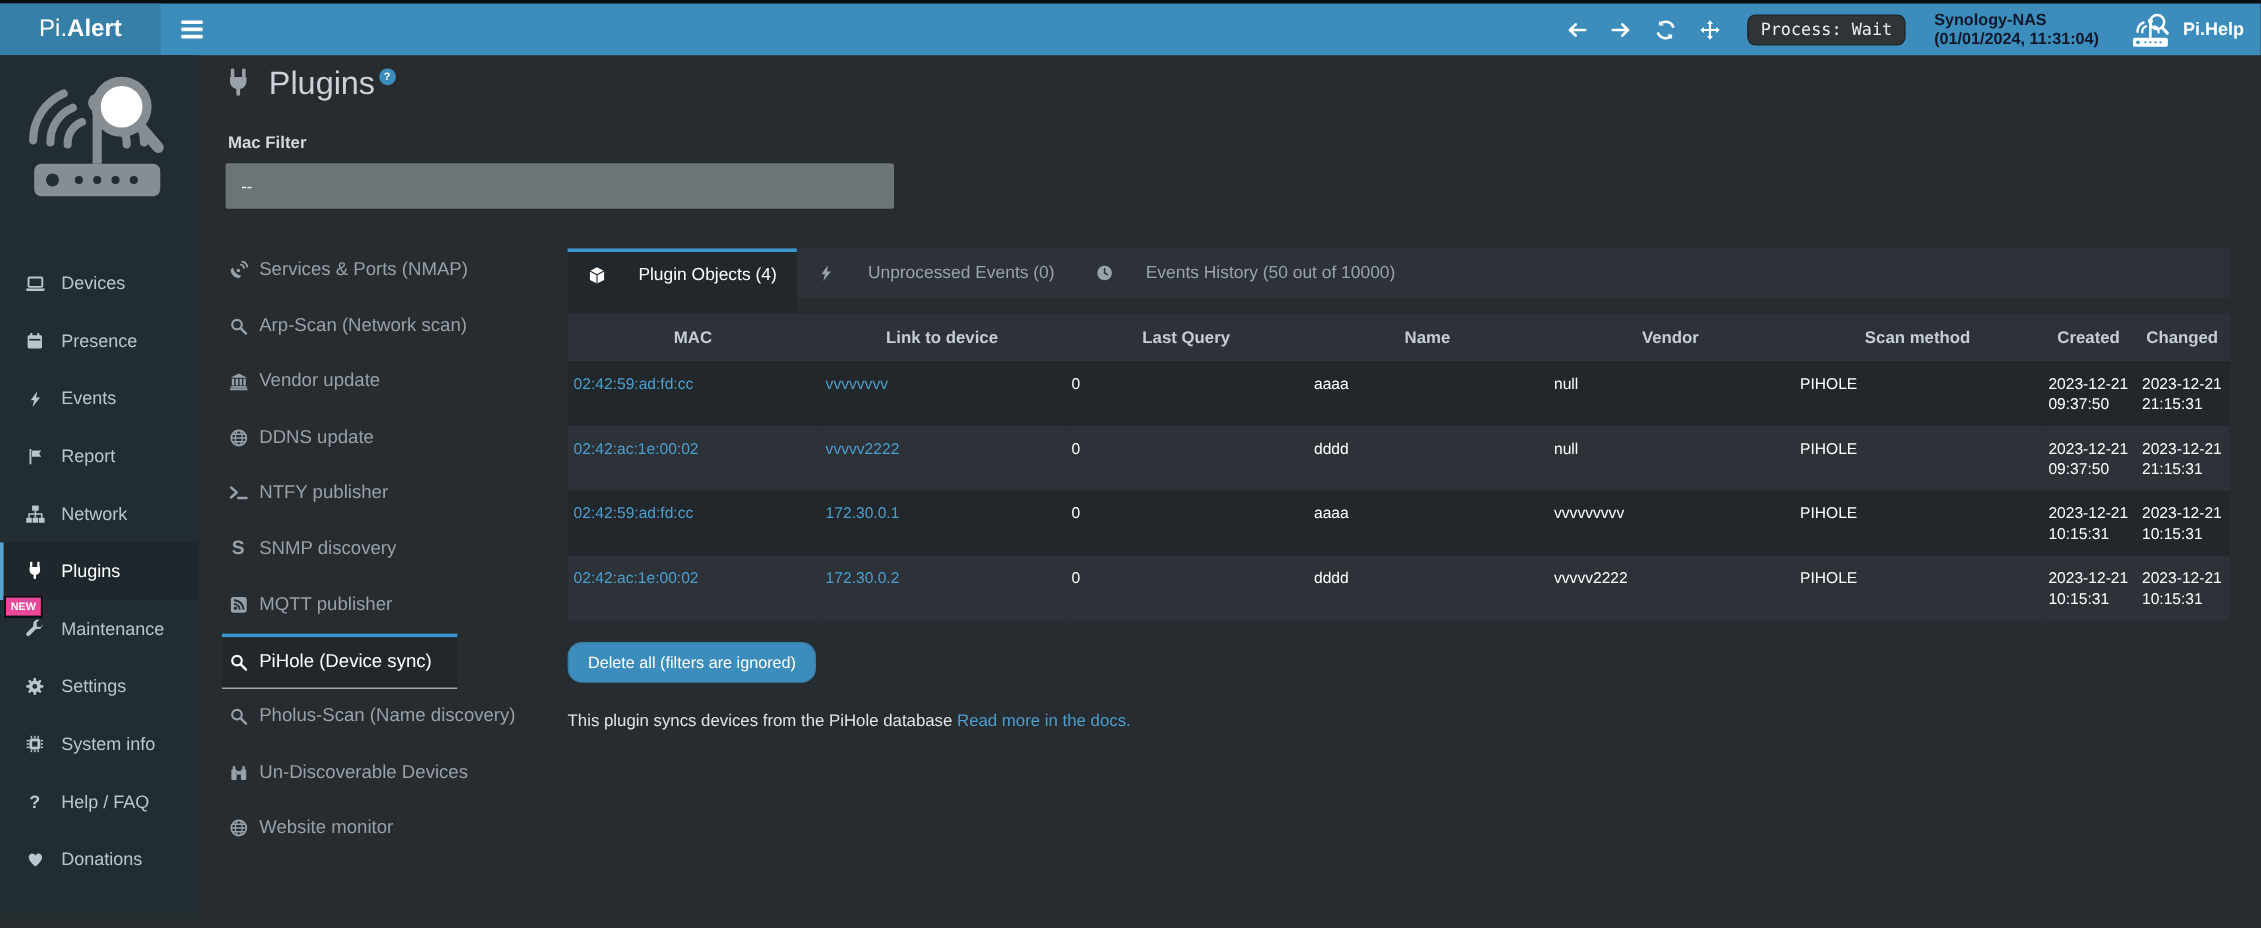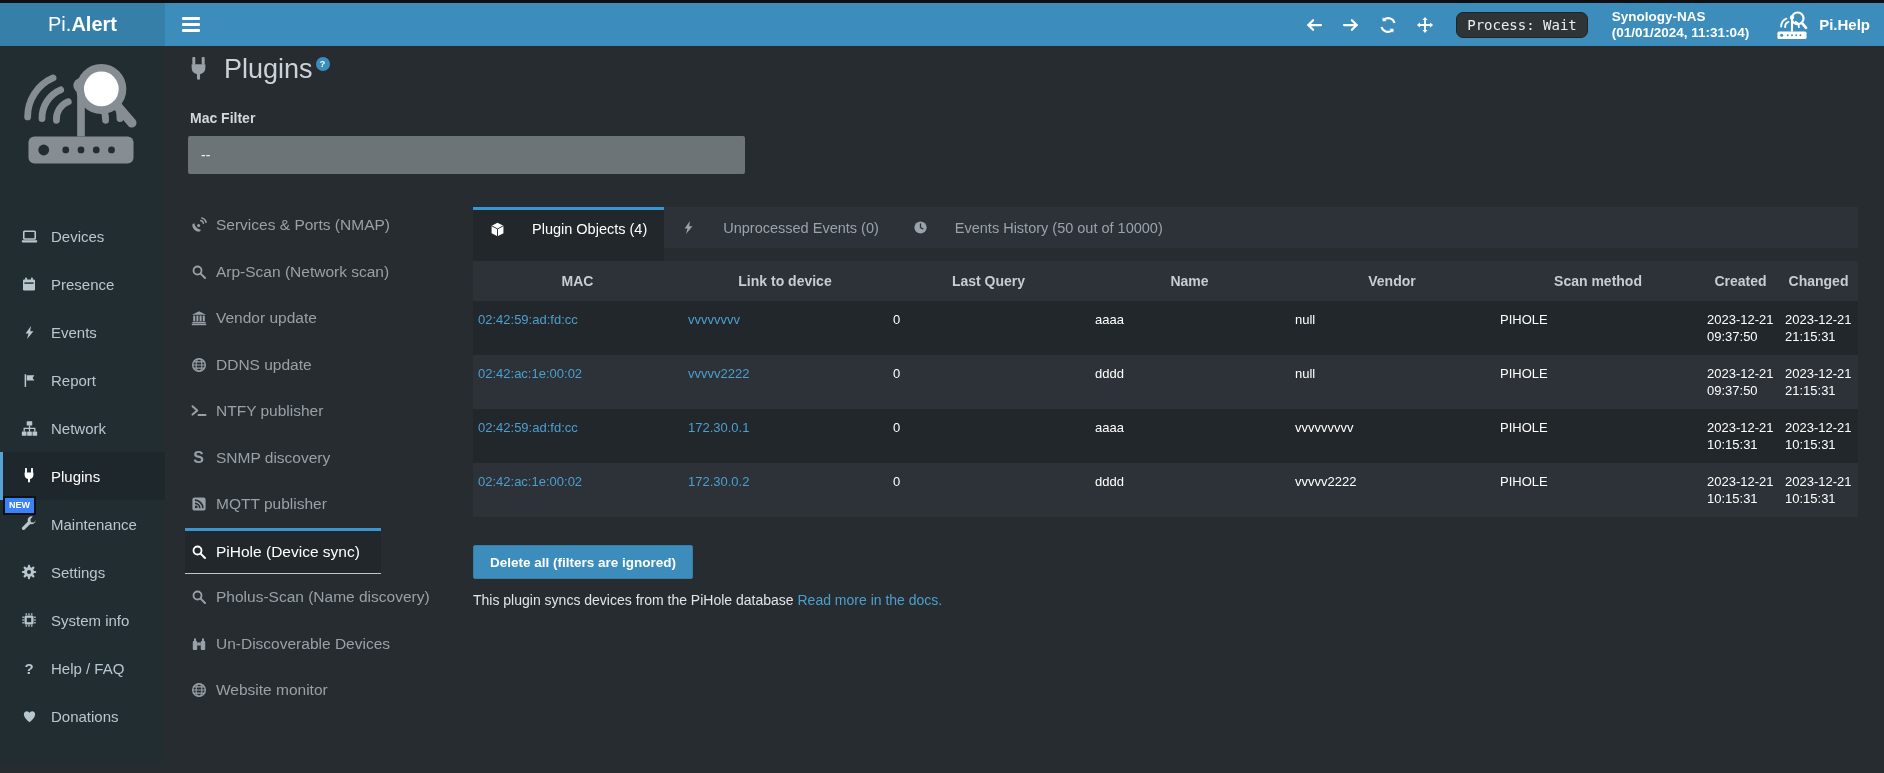--- a/index.html
+++ b/index.html
@@ -4,40 +4,40 @@
 <style>
   html,body{margin:0;padding:0;}
   body{
     width:1884px;height:773px;position:relative;overflow:hidden;
     background:#272c31;color:#fff;
     font-family:"Liberation Sans", sans-serif;
   }
   
   .topstrip{position:absolute;top:0;left:0;right:0;height:3px;background:#0b0f12;}
   .header{position:absolute;top:3px;left:0;right:0;height:43px;background:#3c8dbc;display:flex;align-items:center;}
-  .brand{width:165px;height:43px;background:#367fa9;display:flex;align-items:center;justify-content:center;font-size:20px;color:#fff;flex:none;cursor:pointer;}
+  .brand{width:134px;height:43px;background:#367fa9;display:flex;align-items:center;justify-content:center;font-size:20px;color:#fff;flex:none;cursor:pointer;}
   .brand .bold{font-weight:bold;}
   .hamburger{margin-left:17px;width:18px;cursor:pointer;flex:none;}
   .hamburger span{display:block;height:2.5px;background:#fff;margin:3.5px 0;border-radius:1px;}
   .hspacer{flex:1;}
   .hnav{display:flex;align-items:center;gap:19px;margin-right:22px;}
   .hicon{width:18px;height:18px;color:#fff;cursor:pointer;display:block;}
   .process-badge{font-family:"DejaVu Sans Mono", monospace;font-size:14px;background:#2f3437;border:1px solid #1f2426;color:#eceff1;padding:4px 10px;border-radius:7px;margin-right:24px;cursor:pointer;white-space:nowrap;}
-  .hostblock{font-size:13.5px;font-weight:bold;line-height:16px;color:#ffffff;margin-right:26px;white-space:nowrap;}
+  .hostblock{font-size:13.5px;font-weight:bold;line-height:16px;color:#0f172a;margin-right:26px;white-space:nowrap;}
   .hlogo{width:34px;height:31px;margin-right:10px;flex:none;}
   .appname{font-size:15px;font-weight:bold;margin-right:14px;white-space:nowrap;}
   
   .sidebar{position:absolute;top:46px;left:0;width:165px;bottom:11px;background:#222d32;}
   .biglogo{position:absolute;top:9px;left:20px;}
   .menu{list-style:none;margin:0;padding:0;position:absolute;top:166px;left:0;right:0;}
   .menu li{height:48px;display:flex;align-items:center;padding-left:20px;color:#b8c7ce;font-size:15px;cursor:pointer;position:relative;box-sizing:border-box;}
   .menu li .mi{width:18px;height:18px;margin-right:13px;flex:none;display:flex;align-items:center;justify-content:center;}
   .menu li.active{background:#1e282c;color:#fff;border-left:3px solid #57a4d4;padding-left:17px;}
   .txt-ic{font-weight:bold;font-size:15px;line-height:1;}
-  .badge-new{position:absolute;left:3px;top:-4px;background:#3b82f6;color:#fff;font-size:9px;font-weight:bold;padding:3px 4px;border:2px solid #0c1317;z-index:3;line-height:1;}
+  .badge-new{position:absolute;left:3px;top:-4px;background:#ec4899;color:#fff;font-size:9px;font-weight:bold;padding:3px 4px;border:2px solid #0c1317;z-index:3;line-height:1;}
   
   .page-title{position:absolute;left:186px;top:54px;display:flex;align-items:center;color:#ccd3d8;font-size:27px;}
   .page-title .ti{width:25px;height:25px;color:#9aa1a7;margin-right:13px;}
   .title-badge{width:14px;height:14px;border-radius:50%;background:#3c8dbc;color:#fff;font-size:9px;font-weight:bold;display:flex;align-items:center;justify-content:center;align-self:flex-start;margin-left:3px;margin-top:3px;cursor:pointer;}
   .mac-label{position:absolute;left:190px;top:110px;font-size:14px;font-weight:bold;color:#d2d9dd;}
   .mac-input{position:absolute;left:188px;top:136px;width:557px;height:38px;background:#6d7478;border:none;color:#f0f2f3;font-size:14px;padding:0 13px;box-sizing:border-box;font-family:inherit;outline:none;border-radius:2px;}
   
   .plugin-nav{position:absolute;left:185px;top:202px;width:196px;}
   .pn-item{height:46.5px;display:flex;align-items:center;padding-left:5px;color:#98a1a7;font-size:15.5px;cursor:pointer;box-sizing:border-box;white-space:nowrap;}
   .pn-item .pni{width:17px;height:17px;margin-right:9px;flex:none;display:flex;align-items:center;justify-content:center;}
@@ -50,21 +50,21 @@
   .tab.active::after{content:"";position:absolute;left:0;right:0;bottom:-13px;height:13px;background:#22272b;}
   
   .table-wrap{position:absolute;left:473px;top:261px;width:1385px;}
   table{width:100%;border-collapse:collapse;table-layout:fixed;}
   th{background:#2c3237;height:40px;text-align:center;padding:0 6px 0 5px;font-size:14px;color:#c6cdd3;font-weight:bold;}
   td{height:54px;padding:10px 6px 0 5px;vertical-align:top;box-sizing:border-box;color:#fff;font-size:13px;line-height:17px;}
   tbody tr:nth-child(odd) td{background:#22272b;}
   tbody tr:nth-child(even) td{background:#2c3237;}
   .cell-link{color:#4d9fce;text-decoration:none;cursor:pointer;}
   
-  .delete-btn{position:absolute;left:473px;top:535px;height:34px;padding:0 16px;background:#3c8dbc;border:1px solid #367fa9;color:#fff;font-size:13.5px;font-weight:bold;border-radius:2px;cursor:pointer;font-family:inherit;margin-top:10px;}
+  .delete-btn{position:absolute;left:473px;top:535px;height:34px;padding:0 16px;background:#3c8dbc;border:1px solid #367fa9;color:#fff;font-size:13.5px;font-weight:normal;border-radius:12px;cursor:pointer;font-family:inherit;}
   .note{position:absolute;left:473px;top:592px;font-size:14px;color:#e0e5e9;}
   .note a{color:#4d9fce;text-decoration:none;cursor:pointer;}
   svg{display:block;}
 </style>
 </head>
 <body>
 
 <div class="topstrip"></div>
 
 <div class="header">

